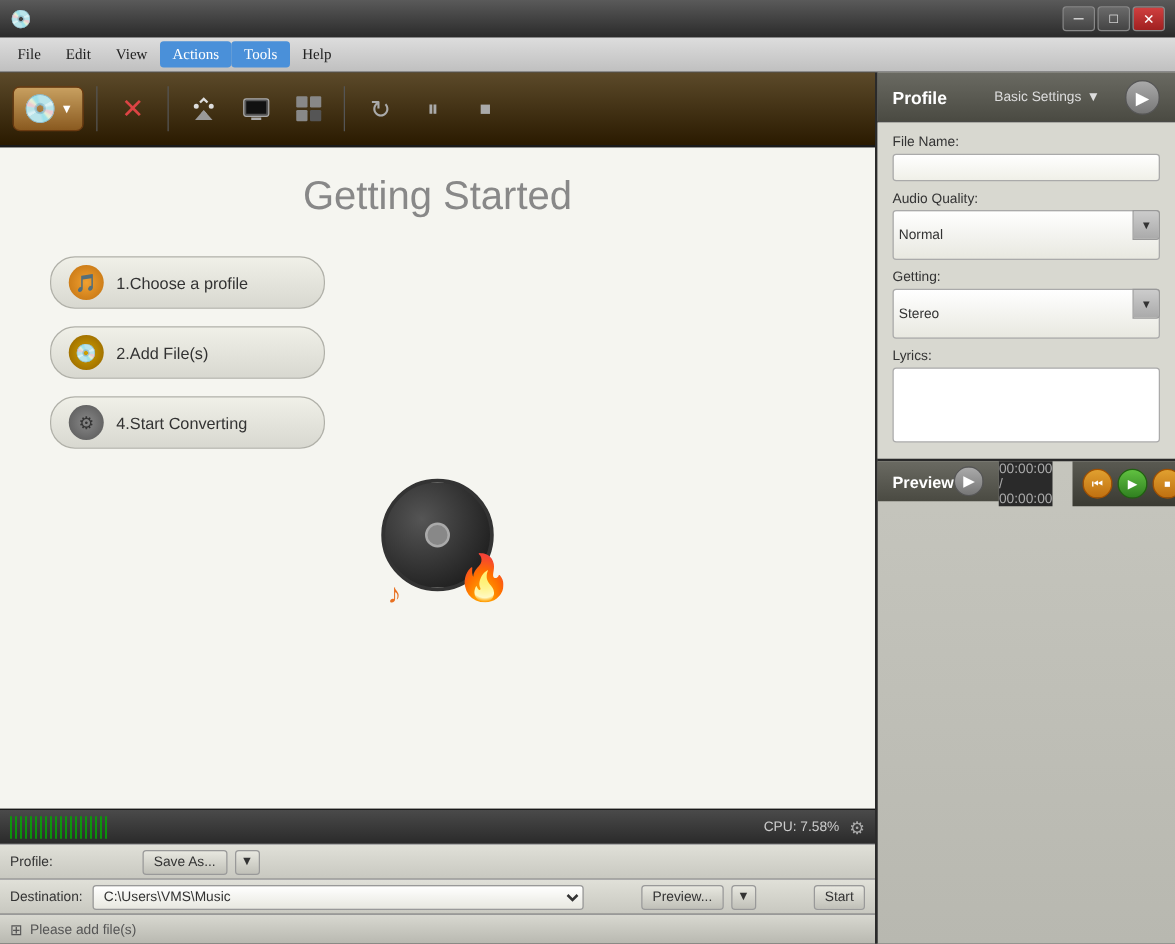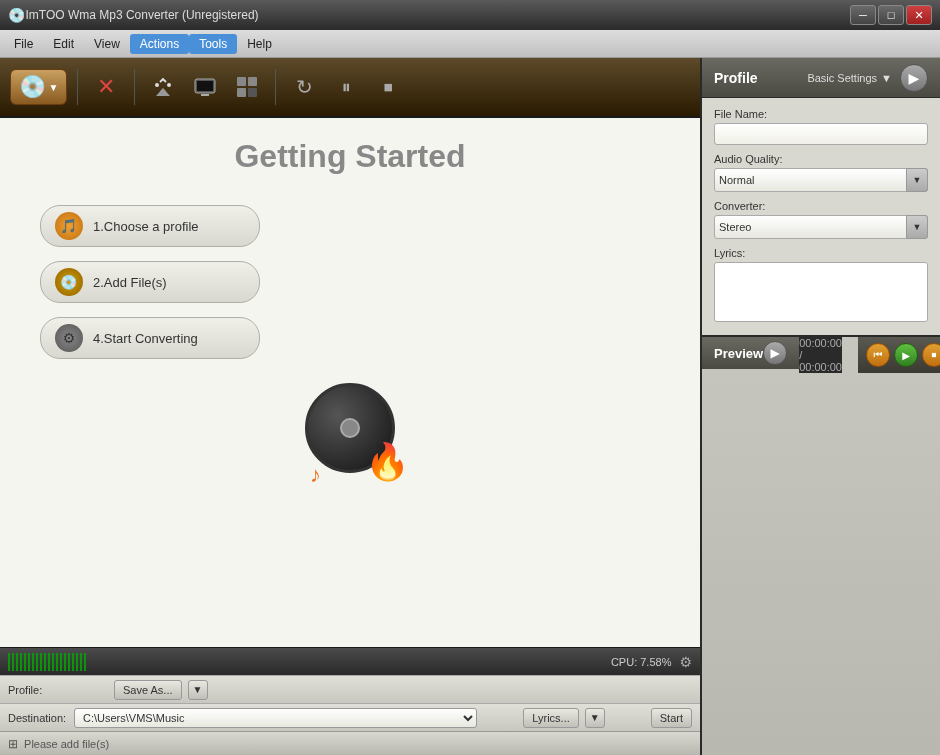--- a/index.html
+++ b/index.html
@@ -18,20 +18,21 @@
       background: linear-gradient(to bottom, #6a6a6a, #444);
       color: #fff; font-size: 11px; display: flex; align-items: center; justify-content: center; cursor: pointer;
     }
 
     
     #menubar {
       height: 28px;
       background: linear-gradient(to bottom, #ddd, #c0c0c0);
       display: flex; align-items: center; padding: 0 4px;
       border-bottom: 1px solid #999;
+      font-family: Liberation Serif, serif;
     }
     .menu-item {
       padding: 3px 10px; cursor: pointer; font-size: 12px; color: #222;
       border-radius: 3px;
     }
     .menu-item.active { background: #4a90d9; color: #fff; }
 
     
     #main-layout {
       display: flex; flex-direction: row;
@@ -66,21 +67,21 @@
     }
 
     
     #content-area {
       flex: 1;
       background: #f5f5f0;
       display: flex; flex-direction: column; align-items: center; justify-content: flex-start;
       padding-top: 20px;
     }
     #getting-started-title {
-      font-size: 32px; color: #888; font-weight: 700; margin-bottom: 30px;
+      font-size: 32px; color: #888; font-weight: 400; margin-bottom: 30px;
     }
     .step-btn {
       width: 220px; height: 42px;
       background: linear-gradient(to bottom, #f0f0e8, #d8d8d0);
       border: 1px solid #b0b0a8; border-radius: 20px;
       display: flex; align-items: center; padding: 0 14px; gap: 10px;
       cursor: pointer; margin-bottom: 14px; color: #333; font-size: 13px;
     }
     .step-icon {
       width: 28px; height: 28px; border-radius: 50%;
@@ -159,20 +160,21 @@
       border-left: 2px solid #2a2a2a;
       display: flex; flex-direction: column;
     }
 
     
     #profile-header {
       height: 40px;
       background: linear-gradient(to bottom, #6a6a62, #4a4a42);
       display: flex; align-items: center; padding: 0 12px;
       border-bottom: 1px solid #2a2a2a;
+      gap: 12px;
     }
     #profile-title { color: #fff; font-size: 14px; font-weight: bold; }
     #basic-settings-btn {
       margin-left: auto; display: flex; align-items: center; gap: 4px;
       color: #ddd; font-size: 11px; cursor: pointer;
     }
     #arrow-right-btn {
       width: 28px; height: 28px; border-radius: 50%;
       background: linear-gradient(to bottom, #aaa, #777);
       border: 1px solid #555; display: flex; align-items: center; justify-content: center;
@@ -186,21 +188,21 @@
       flex: 0 0 auto;
     }
     .form-label { color: #333; font-size: 11px; margin-bottom: 3px; margin-top: 8px; }
     .form-label:first-child { margin-top: 0; }
     .form-input {
       width: 100%; height: 22px; border: 1px solid #aaa; border-radius: 3px;
       background: linear-gradient(to bottom, #fff, #f0f0e8);
       font-size: 11px; padding: 0 4px; color: #333;
     }
     .form-select {
-      width: 100%; height: 24px; border: 1px solid #aaa; border-radius: 3px;
+      width: 100%; height: 40px; border: 1px solid #aaa; border-radius: 3px;
       background: linear-gradient(to bottom, #fff, #e8e8e0);
       font-size: 11px; padding: 0 4px; color: #333;
       appearance: none; -webkit-appearance: none;
       padding-right: 20px;
     }
     .select-wrapper { position: relative; }
     .select-arrow {
       position: absolute; right: 0; top: 0; width: 22px; height: 24px;
       background: linear-gradient(to bottom, #ccc, #aaa);
       border: 1px solid #999; border-radius: 0 3px 3px 0;
@@ -275,21 +277,20 @@
       border: 1px solid #444; border-radius: 3px;
       display: flex; align-items: center; justify-content: center;
       color: #ddd; font-size: 10px; cursor: pointer;
     }
   </style>
 </head>
 <body>
 
 <div id="titlebar">
   <span style="font-size:14px;">💿</span>
-  <span>ImTOO Wma Mp3 Converter (Unregistered)</span>
   <div class="controls">
     <div class="wnd-btn">─</div>
     <div class="wnd-btn">□</div>
     <div class="wnd-btn" style="background:linear-gradient(to bottom,#d04040,#a02020);">✕</div>
   </div>
 </div>
 
 <div id="menubar">
   <div class="menu-item">File</div>
   <div class="menu-item">Edit</div>
@@ -375,21 +376,21 @@
       <span class="bar-label">Profile:</span>
       <button class="bar-btn">Save As...</button>
       <div class="bar-btn-arrow">▼</div>
     </div>
 
     <div id="dest-bar">
       <span class="bar-label">Destination:</span>
       <select class="bar-select">
         <option>C:\Users\VMS\Music</option>
       </select>
-      <button class="bar-btn">Lyrics...</button>
+      <button class="bar-btn">Preview...</button>
       <div class="bar-btn-arrow">▼</div>
       <button class="bar-btn">Start</button>
     </div>
 
     <div id="add-file-notice">
       <span id="notice-icon">⊞</span>
       <span>Please add file(s)</span>
     </div>
 
   </div>
@@ -413,21 +414,21 @@
       <div class="select-wrapper">
         <select class="form-select">
           <option>Normal</option>
           <option>Low</option>
           <option>High</option>
           <option>Very High</option>
         </select>
         <div class="select-arrow">▼</div>
       </div>
 
-      <div class="form-label">Converter:</div>
+      <div class="form-label">Getting:</div>
       <div class="select-wrapper">
         <select class="form-select">
           <option>Stereo</option>
           <option>Mono</option>
         </select>
         <div class="select-arrow">▼</div>
       </div>
 
       <div class="form-label">Lyrics:</div>
       <textarea class="form-textarea" style=""></textarea>

